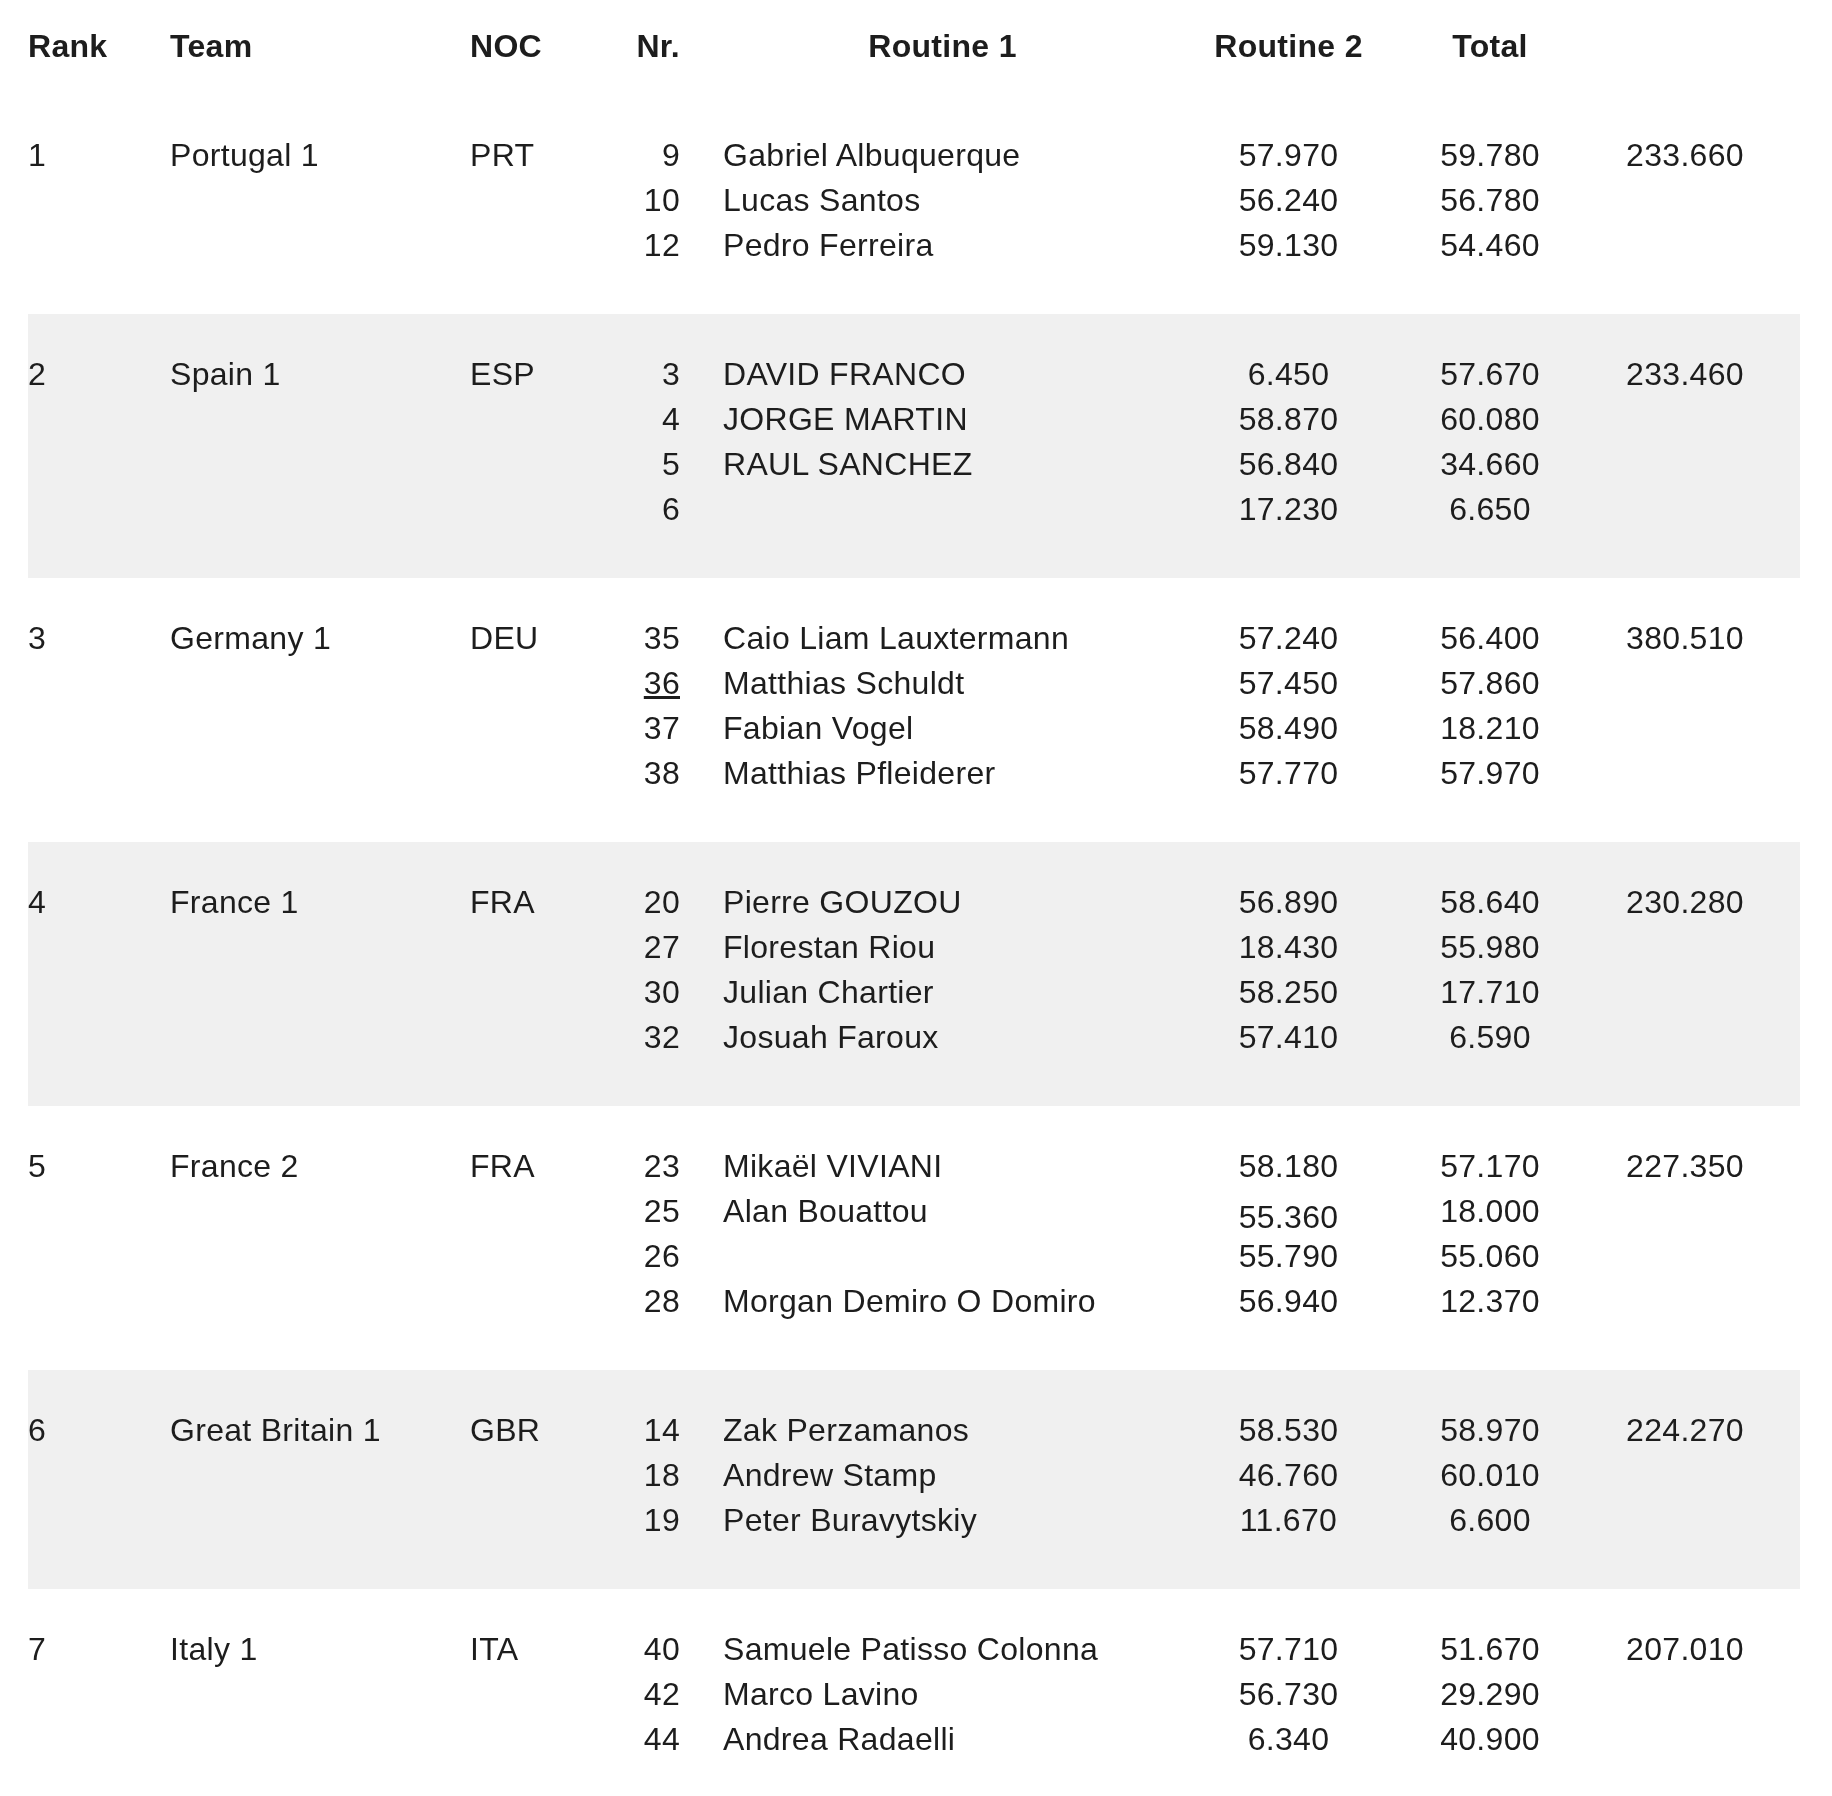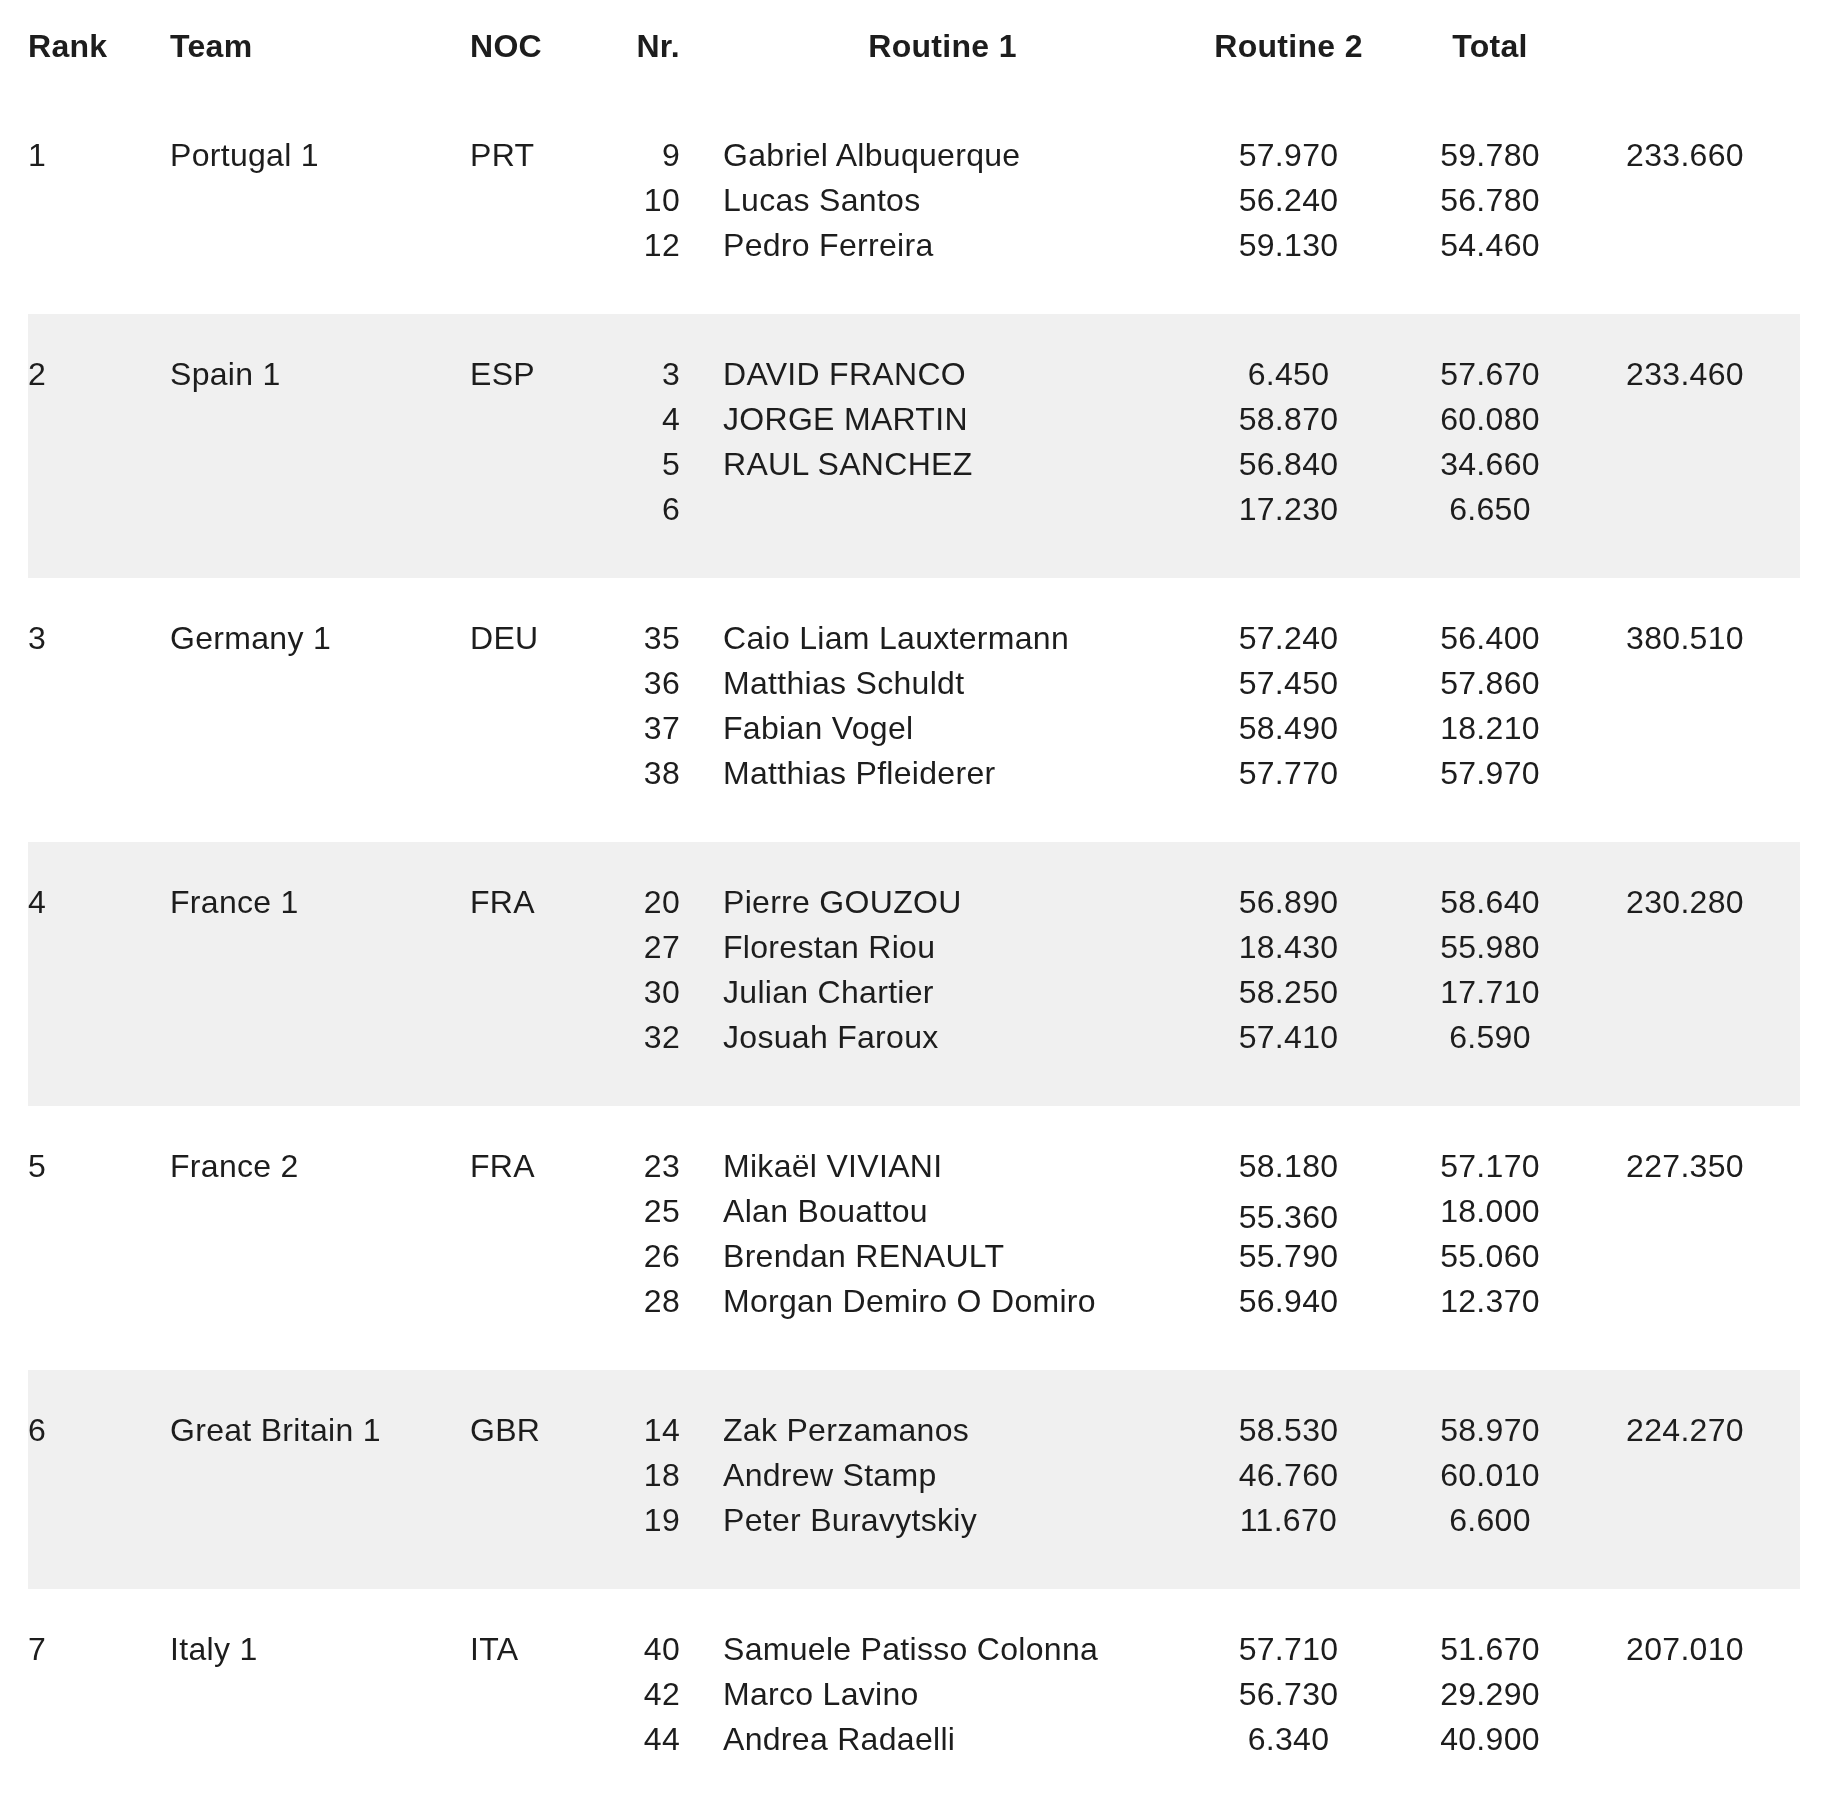--- a/index.html
+++ b/index.html
@@ -101,21 +101,21 @@
         <div class="cell total" style="grid-area: 1 / 8;">233.460</div>
       </section>
       <section class="row-grid team-block">
         <div class="cell rank" style="grid-area: 1 / 1;">3</div>
         <div class="cell team" style="grid-area: 1 / 2;">Germany 1</div>
         <div class="cell noc" style="grid-area: 1 / 3;">DEU</div>
         <div class="cell nr" style="grid-area: 1 / 4;">35</div>
         <div class="cell names" style="grid-area: 1 / 5;">Caio Liam Lauxtermann</div>
         <div class="cell r1" style="grid-area: 1 / 6;">57.240</div>
         <div class="cell r2" style="grid-area: 1 / 7;">56.400</div>
-        <div class="cell nr" style="grid-area: 2 / 4;">36</div>
+        <div class="cell nr" style="grid-area: 2 / 4; text-decoration: underline;">36</div>
         <div class="cell names" style="grid-area: 2 / 5;">Matthias Schuldt</div>
         <div class="cell r1" style="grid-area: 2 / 6;">57.450</div>
         <div class="cell r2" style="grid-area: 2 / 7;">57.860</div>
         <div class="cell nr" style="grid-area: 3 / 4;">37</div>
         <div class="cell names" style="grid-area: 3 / 5;">Fabian Vogel</div>
         <div class="cell r1" style="grid-area: 3 / 6;">58.490</div>
         <div class="cell r2" style="grid-area: 3 / 7;">18.210</div>
         <div class="cell nr" style="grid-area: 4 / 4;">38</div>
         <div class="cell names" style="grid-area: 4 / 5;">Matthias Pfleiderer</div>
         <div class="cell r1" style="grid-area: 4 / 6;">57.770</div>
@@ -150,21 +150,20 @@
         <div class="cell noc" style="grid-area: 1 / 3;">FRA</div>
         <div class="cell nr" style="grid-area: 1 / 4;">23</div>
         <div class="cell names" style="grid-area: 1 / 5;">Mikaël VIVIANI</div>
         <div class="cell r1" style="grid-area: 1 / 6;">58.180</div>
         <div class="cell r2" style="grid-area: 1 / 7;">57.170</div>
         <div class="cell nr" style="grid-area: 2 / 4;">25</div>
         <div class="cell names" style="grid-area: 2 / 5;">Alan Bouattou</div>
         <div class="cell r1" style="grid-area: 2 / 6; margin-top: 6px;">55.360</div>
         <div class="cell r2" style="grid-area: 2 / 7;">18.000</div>
         <div class="cell nr" style="grid-area: 3 / 4;">26</div>
-        <div class="cell names" style="grid-area: 3 / 5;">Brendan RENAULT</div>
         <div class="cell r1" style="grid-area: 3 / 6;">55.790</div>
         <div class="cell r2" style="grid-area: 3 / 7;">55.060</div>
         <div class="cell nr" style="grid-area: 4 / 4;">28</div>
         <div class="cell names" style="grid-area: 4 / 5;">Morgan Demiro O Domiro</div>
         <div class="cell r1" style="grid-area: 4 / 6;">56.940</div>
         <div class="cell r2" style="grid-area: 4 / 7;">12.370</div>
         <div class="cell total" style="grid-area: 1 / 8;">227.350</div>
       </section>
       <section class="row-grid team-block shaded">
         <div class="cell rank" style="grid-area: 1 / 1;">6</div>

